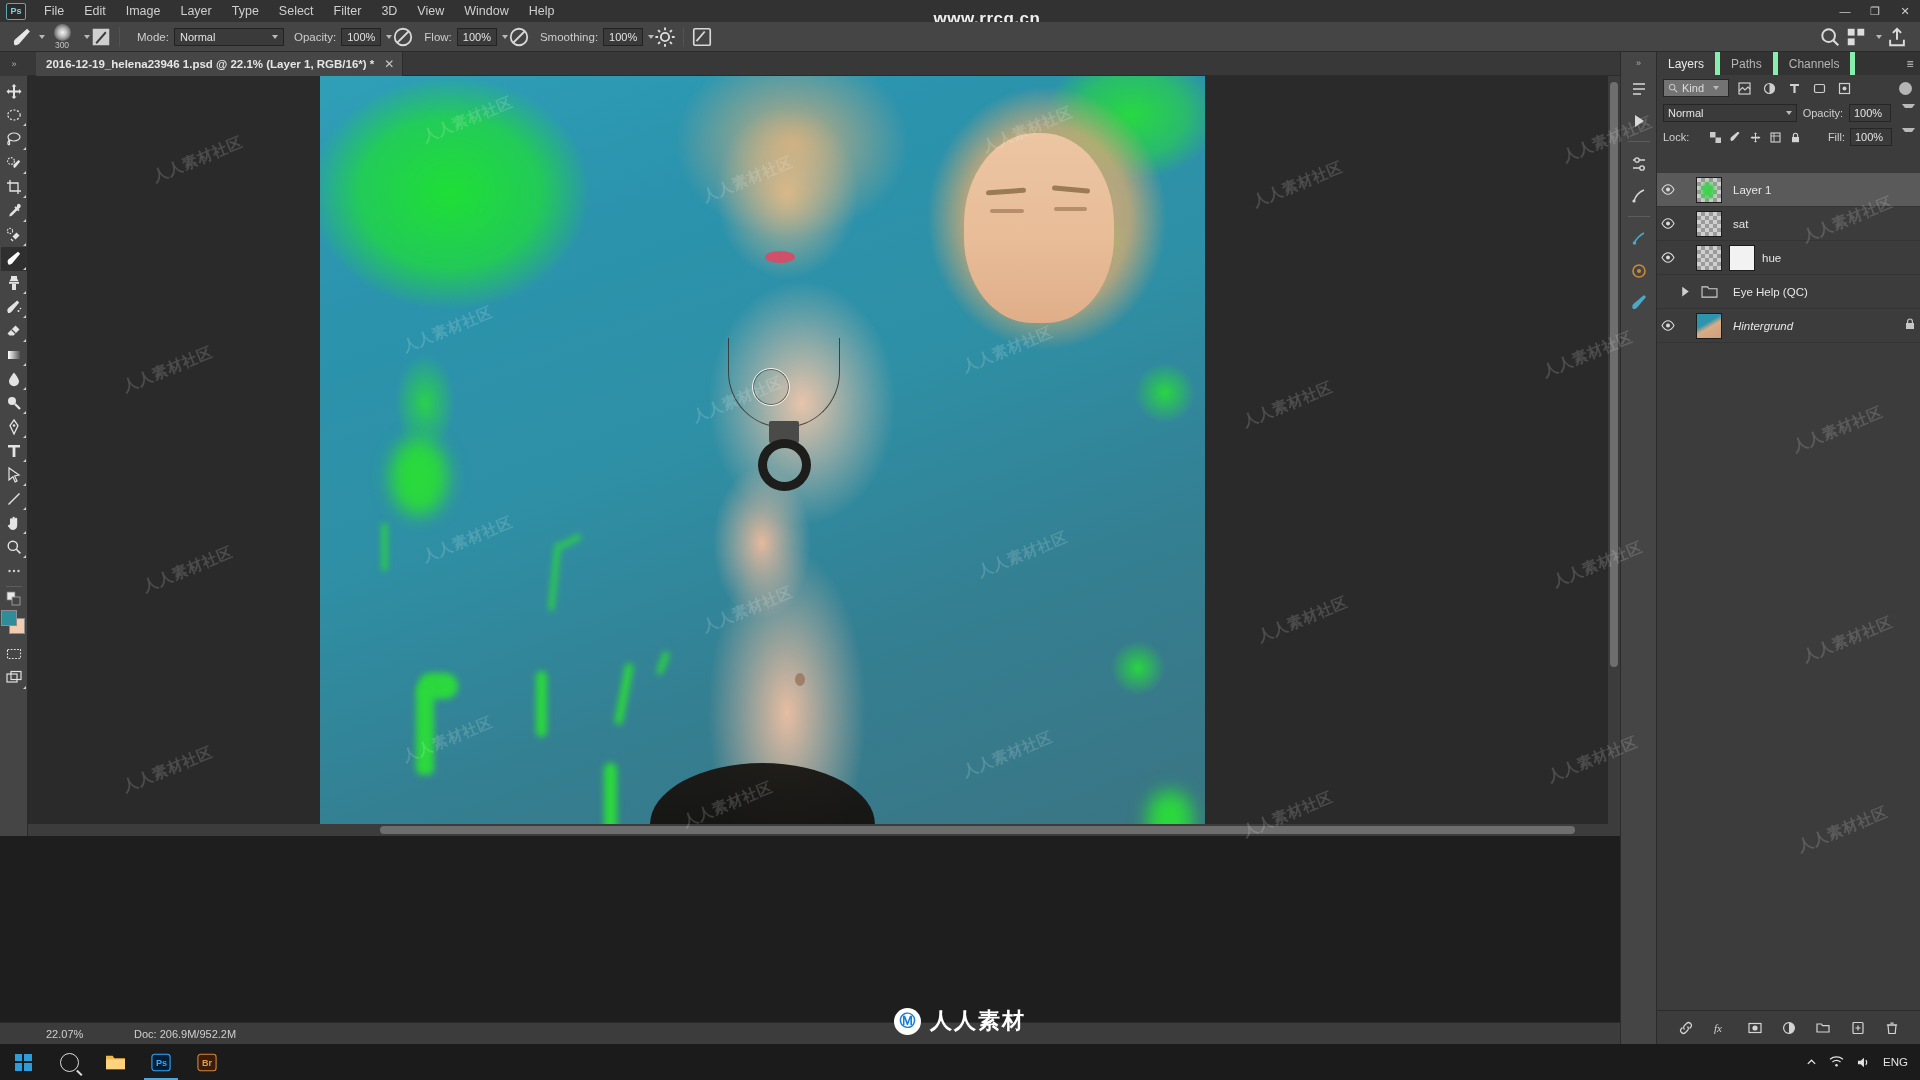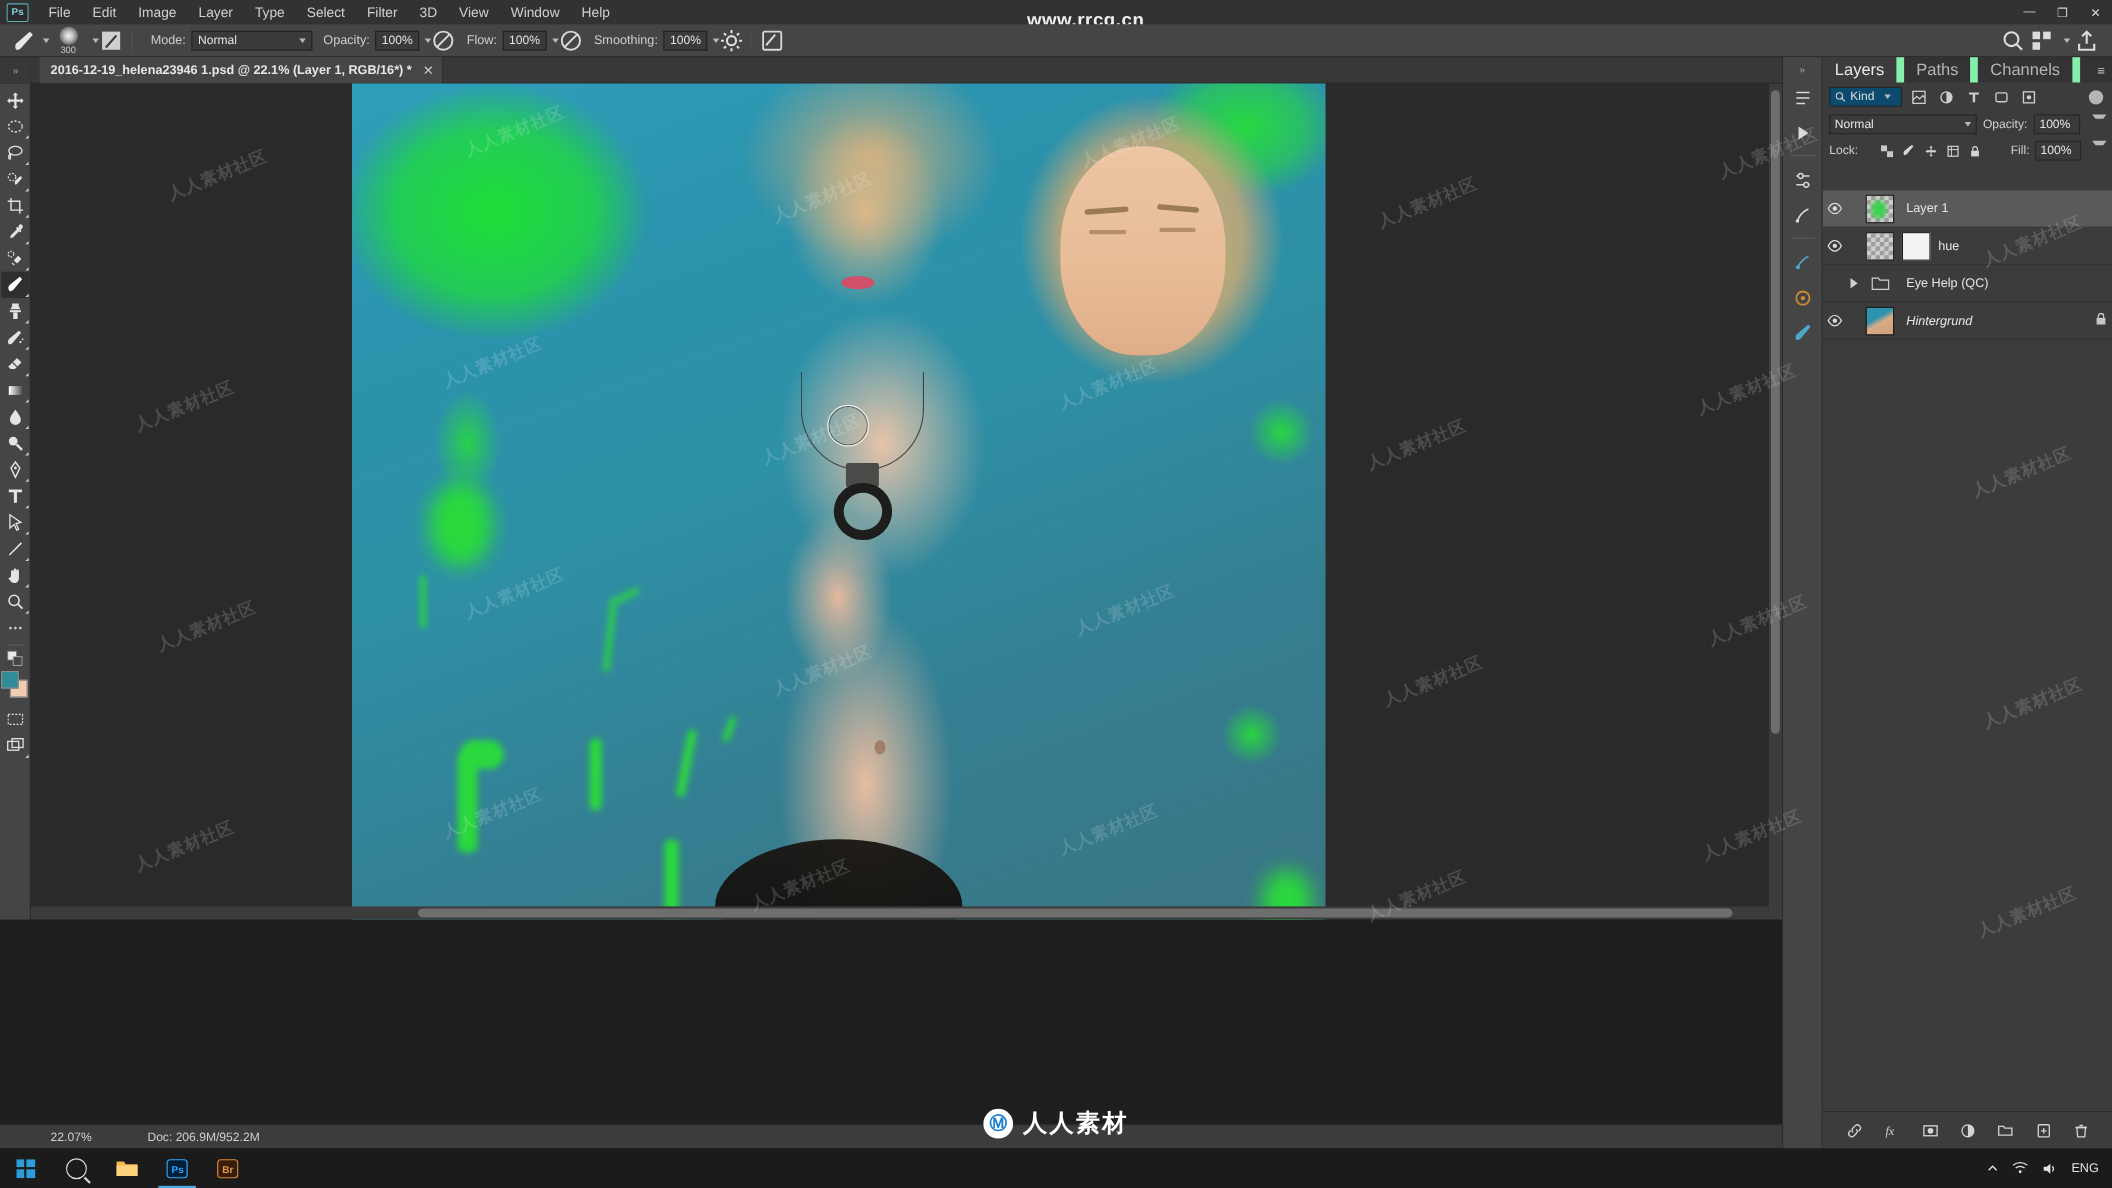--- a/index.html
+++ b/index.html
@@ -212,29 +212,29 @@
   .rail-icon {
     width:30px; height:30px; margin-top:2px; display:flex;
     align-items:center; justify-content:center; color:#d8d8d8;
   }
   .rail-icon svg { width:18px; height:18px; }
   .rail-sep { width:22px; height:1px; background:#5c5c5c; margin:5px 0; }
 
   .layers-panel { position:absolute; left:36px; top:0; width:264px; height:992px; background:#3c3c3c; }
   .panel-tabs { height:23px; background:#333; display:flex; align-items:stretch; }
   .ptab {
-    padding:0 11px; display:flex; align-items:center; font-size:15px; color:#b5b5b5;
-    border-right:7px solid #86efac;
+    padding:0 11px; display:flex; align-items:center; font-size:12px; color:#b5b5b5;
+    border-right:5px solid #86efac;
   }
   .ptab.active { background:#3c3c3c; color:#e9e9e9; }
   .panel-menu { margin-left:auto; width:22px; display:flex; align-items:center; justify-content:center; color:#c8c8c8; font-size:12px; }
 
   .filter-row { height:26px; display:flex; align-items:center; padding:0 6px; gap:6px; }
   .kind-select {
-    background:#0c4a6e; border:1px solid #262626; height:18px; min-width:66px;
+    background:#737373; border:1px solid #262626; height:18px; min-width:66px;
     display:flex; align-items:center; gap:4px; padding:0 4px; font-size:11px; color:#dedede;text-align:center;
   }
   .ficon { width:19px;height:18px;display:flex;align-items:center;justify-content:center;color:#cfcfcf; }
   .ficon svg { width:13px;height:13px; }
   .toggle-dot { margin-left:auto; width:13px; height:13px; border-radius:50%;
                 background:#b5b5b5; margin-right:3px; }
 
   .blend-row { height:24px; display:flex; align-items:center; padding:0 6px; gap:6px; }
   .blend-select {
     background:#3a3a3a; border:1px solid #262626; height:18px; flex:1;
@@ -814,20 +814,33 @@
           <span class="chev-cell"></span>
           <span class="thumb-cell">
             <span class="lthumb checker">
               <span class="green-spot"></span>
             </span>
           </span>
           <span class="layer-name">Layer 1</span>
         </div>
 
 
+        <div class="layer-row">
+          <span class="eye-cell">
+            <svg viewBox="0 0 14 11">
+                <path d="M7 .8C3.6.8 1 5.5 1 5.5S3.6 10.2 7 10.2s6-4.7 6-4.7S10.4.8 7 .8z" fill="none" stroke="#dcdcdc" stroke-width="1.1"></path>
+                <circle cx="7" cy="5.5" r="2" fill="#dcdcdc"></circle>
+              </svg>
+          </span>
+          <span class="chev-cell"></span>
+          <span class="thumb-cell">
+            <span class="lthumb checker"></span>
+          </span>
+          <span class="layer-name">sat</span>
+        </div>
 
         <div class="layer-row">
           <span class="eye-cell">
             <svg viewBox="0 0 14 11">
                 <path d="M7 .8C3.6.8 1 5.5 1 5.5S3.6 10.2 7 10.2s6-4.7 6-4.7S10.4.8 7 .8z" fill="none" stroke="#dcdcdc" stroke-width="1.1"></path>
                 <circle cx="7" cy="5.5" r="2" fill="#dcdcdc"></circle>
               </svg>
           </span>
           <span class="chev-cell"></span>
           <span class="thumb-cell">

